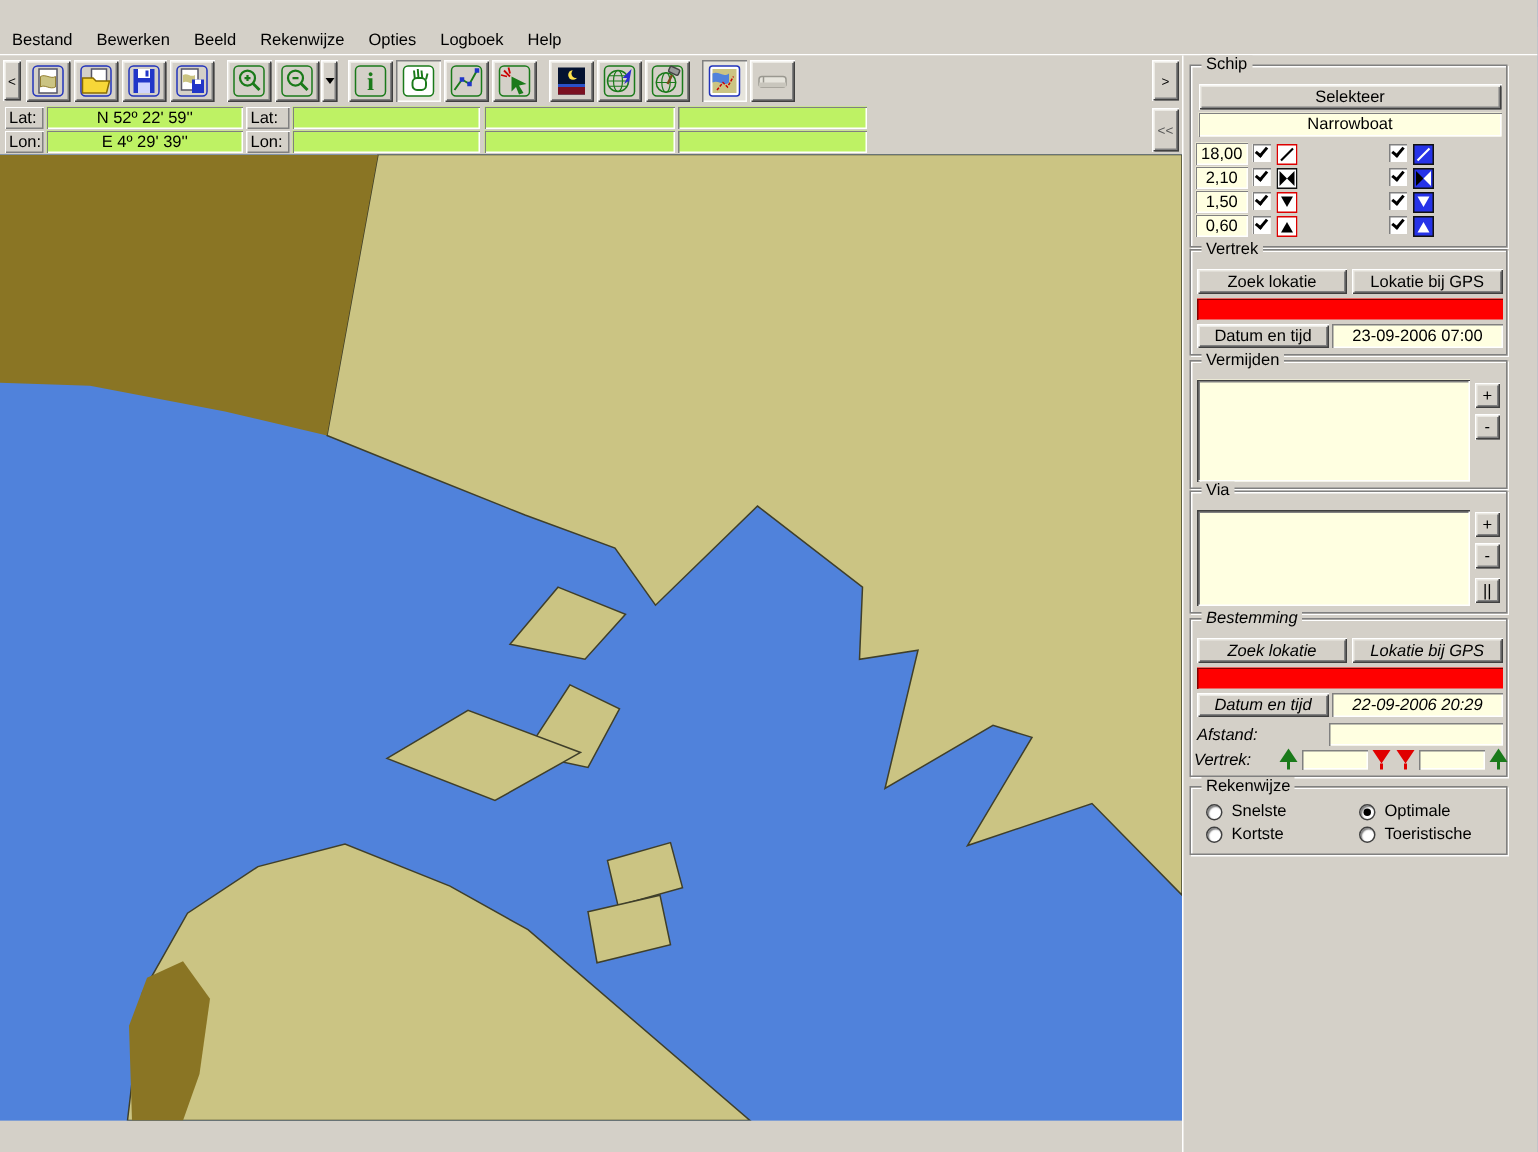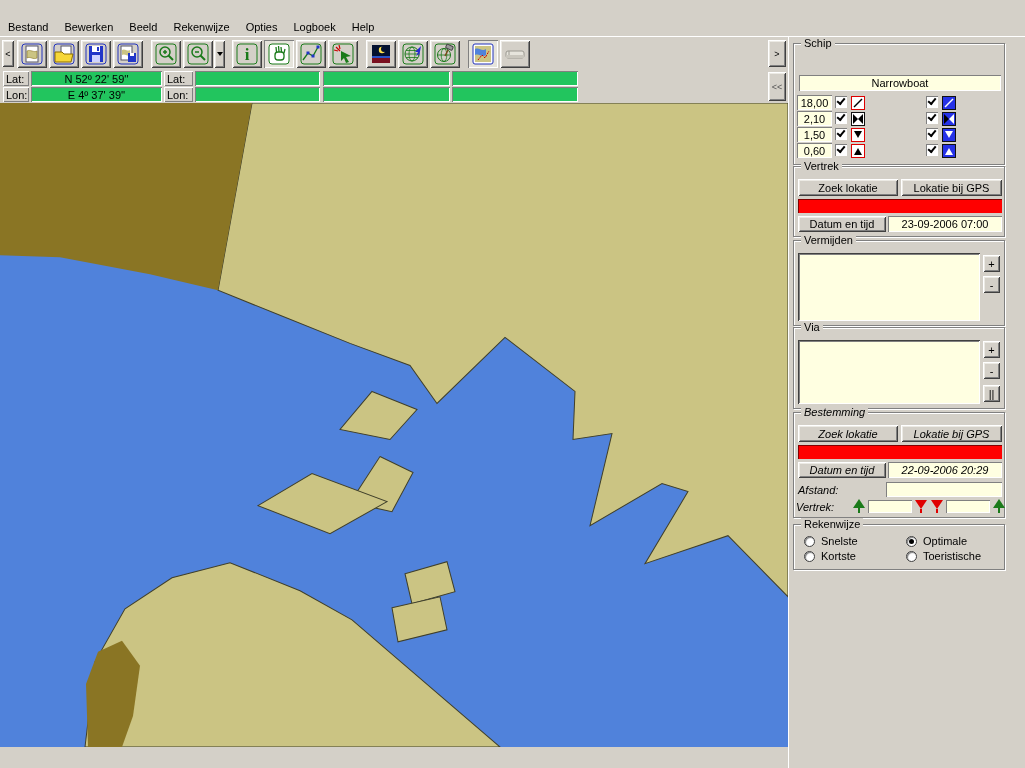--- a/index.html
+++ b/index.html
@@ -29,21 +29,21 @@
   .tbtn svg { display:block; }
   .tbtn.pressed { box-shadow: inset 1px 1px 0 #808080, inset -1px -1px 0 #fff; background:#E6E4DC; }
   .tb-gap { width:6px; }
   .tb-dd { width:11px; height:28px; display:flex; align-items:center; justify-content:center; }
   .dd-arrow { width:0; height:0; border-left:3px solid transparent; border-right:3px solid transparent; border-top:4px solid #000; }
   .tb-right { position:absolute; left:768px; top:3px; width:18px; height:27px; font-size:9px; }
 
   
   .latlon { position:absolute; left:0; top:70px; width:788px; height:33px; background:#D4D0C8; }
   .ll-label { position:absolute; height:15px; background:#D4D0C8; box-shadow: inset 1px 1px 0 #fff, inset -1px -1px 0 #808080; display:flex; align-items:center; padding-left:3px; }
-  .ll-field { position:absolute; height:15px; background:#22c55e; box-shadow: inset 1px 1px 0 #808080, inset -1px -1px 0 #fff; display:flex; align-items:center; justify-content:center; }
+  .ll-field { position:absolute; height:15px; background:#bef264; box-shadow: inset 1px 1px 0 #808080, inset -1px -1px 0 #fff; display:flex; align-items:center; justify-content:center; }
   .panel-collapse { position:absolute; left:768px; top:2px; width:18px; height:29px; font-size:9px; color:#555; }
 
   
   .map { position:absolute; left:0; top:103px; width:788px; height:644px; background:#5082DB; }
   .map svg { display:block; }
   .land { fill:#CBC483; stroke:#3F3F2A; stroke-width:1; }
   .land-noline { fill:#CBC483; }
   .dark { fill:#8A7524; }
   .water { fill:#5082DB; }
 
@@ -264,21 +264,21 @@
 
   <div class="latlon">
     <div class="ll-label" style="left:3px;top:1px;width:26px;">Lat:</div>
     <div class="ll-field" style="left:31px;top:1px;width:131px;">N 52º 22' 59''</div>
     <div class="ll-label" style="left:164px;top:1px;width:29px;">Lat:</div>
     <div class="ll-field" style="left:195px;top:1px;width:125px;"></div>
     <div class="ll-field" style="left:323px;top:1px;width:127px;"></div>
     <div class="ll-field" style="left:452px;top:1px;width:126px;"></div>
 
     <div class="ll-label" style="left:3px;top:17px;width:26px;">Lon:</div>
-    <div class="ll-field" style="left:31px;top:17px;width:131px;">E 4º 37' 39''</div>
+    <div class="ll-field" style="left:31px;top:17px;width:131px;">E 4º 29' 39''</div>
     <div class="ll-label" style="left:164px;top:17px;width:29px;">Lon:</div>
     <div class="ll-field" style="left:195px;top:17px;width:125px;"></div>
     <div class="ll-field" style="left:323px;top:17px;width:127px;"></div>
     <div class="ll-field" style="left:452px;top:17px;width:126px;"></div>
 
     <div class="panel-collapse raised btn">&lt;&lt;</div>
   </div>
 
   <div class="map">
     <svg width="788" height="644" viewBox="0 0 788 643" preserveAspectRatio="none">
@@ -293,20 +293,21 @@
       <polygon class="land" points="405,470 447,458 455,488 412,500"></polygon>
       <polygon class="land" points="392,504 440,493 447,526 398,538"></polygon>
     </svg>
   </div>
 
 
   <div class="rightpanel">
 
     <div class="group" style="top:6px;height:122px;">
       <div class="group-label">Schip</div>
+      <div class="pbtn raised btn" style="left:5px;top:12px;width:202px;">Selekteer</div>
       <div class="yfield" style="left:5px;top:31px;width:202px;height:16px;">Narrowboat</div>
 
       <div class="yfield" style="left:3px;top:51px;width:35px;height:15px;">18,00</div>
       <div class="cb on" id="cbL0" style="left:41px;top:52px;"></div>
       <div class="pic" style="left:57px;top:52px;"><svg width="14" height="14">
             <rect x="0.5" y="0.5" width="13" height="13" fill="#fff" stroke="#d00"></rect>
             <line x1="3" y1="11" x2="11" y2="3" stroke="#000" stroke-width="1.4"></line>
           </svg></div>
       <div class="cb on" id="cbR0" style="left:132px;top:52px;"></div>
       <div class="pic" style="left:148px;top:52px;"><svg width="14" height="14">

